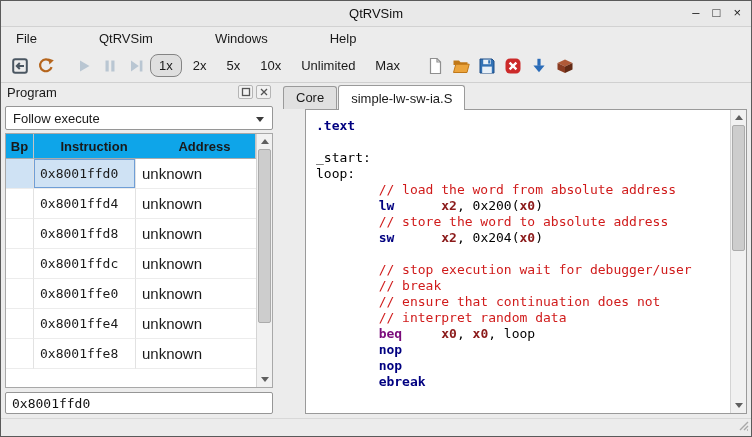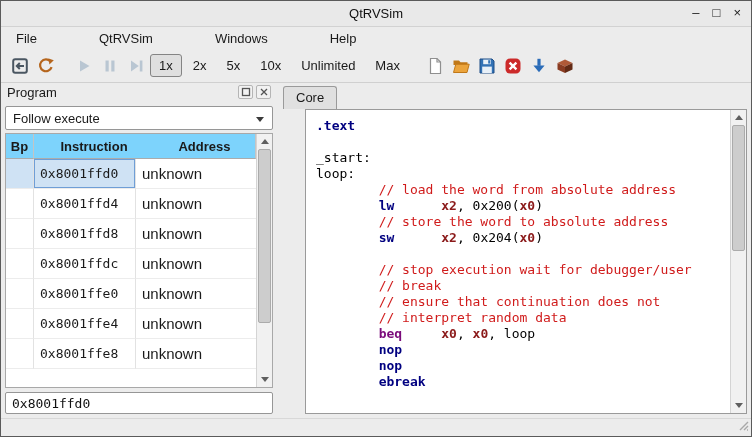--- a/index.html
+++ b/index.html
@@ -14,39 +14,39 @@
 
   
   .menubar { height:22px; display:flex; align-items:center; padding-left:6px; flex:0 0 auto;gap:44px; }
   .menu-item { padding:2px 9px; }
 
   
   .toolbar { height:34px; display:flex; align-items:center; padding:0 6px; flex:0 0 auto; border-bottom:1px solid #d0d0d0; }
   .tbtn { width:26px; height:26px; display:flex; align-items:center; justify-content:center; border-radius:3px; }
   .gap10 { margin-left:10px; }
   .gap12 { margin-left:12px; }
-  .speed-btn { padding:3px 8px; border:1px solid transparent; border-radius:3px; margin:0 1px; }
+  .speed-btn { padding:3px 8px; border:1px solid transparent; border-radius:8px; margin:0 1px; }
   .speed-btn.active { border:1px solid #848484; background:#dfdfdf; }
 
   
   .main { flex:1 1 auto; display:flex; padding:2px 4px 0 4px; min-height:0; }
 
   
   .dock { width:268px; flex:0 0 auto; display:flex; flex-direction:column; min-height:0; }
   .dock-header { height:18px; display:flex; align-items:flex-start; justify-content:space-between; padding:0 2px; }
   .dock-title { font-size:13px; }
   .dock-btns { display:flex; gap:3px; }
   .dock-btn { width:15px; height:14px; border:1px solid #b5b5b5; background:#f2f2f2; border-radius:2px; display:flex; align-items:center; justify-content:center; }
   .combo { height:24px; margin:3px 0 3px 0; border:1px solid #969696; border-radius:2px; background:#fff; display:flex; align-items:center; padding:0 7px; position:relative; }
   .combo-arrow { position:absolute; right:8px; top:10px; width:0; height:0; border-left:4px solid transparent; border-right:4px solid transparent; border-top:5px solid #3a3a3a; }
 
   .table-wrap { flex:1 1 auto; display:flex; border:1px solid #a8a8a8; background:#fff; min-height:0; }
   .table-main { flex:1 1 auto; display:flex; flex-direction:column; min-width:0; }
   .thead { display:flex; height:25px; flex:0 0 auto; }
-  .th { background:#7dd3fc; border-right:1px solid #c4c4c4; border-bottom:1px solid #ababab; font-weight:bold; display:flex; align-items:center; justify-content:center; font-size:13px; }
+  .th { background:#0ea5e9; border-right:1px solid #c4c4c4; border-bottom:1px solid #ababab; font-weight:bold; display:flex; align-items:center; justify-content:center; font-size:13px; }
   .th-bp { width:28px; }
   .th-addr { width:102px; }
   .th-instr { flex:1; border-right:none; }
   .tbody { flex:1; overflow:hidden; }
   .trow { display:flex; height:30px; }
   .td { border-right:1px solid #e2e2e2; border-bottom:1px solid #ececec; display:flex; align-items:center; }
   .td-bp { width:28px; }
   .td-addr { width:102px; padding-left:6px; font-family:"DejaVu Sans Mono", monospace; font-size:13px; }
   .td-instr { flex:1; padding-left:6px; border-right:none; font-size:15px; }
   .trow.selected .td-bp { background:var(--c-selection-bg); }
@@ -266,20 +266,21 @@
       </div>
 
       <input class="addr-input" value="0x8001ffd0" style="">
     </div>
 
     <div class="splitter"></div>
 
     <div class="editor-panel">
       <div class="tabbar">
         <div class="tab">Core</div>
+        <div class="tab active">simple-lw-sw-ia.S</div>
       </div>
       <div class="editor-frame">
         <div class="code-area"><div class="code-line"><span class="tok-kw">.text</span></div><div class="code-line">&nbsp;</div><div class="code-line"><span class="tok-plain">_start:</span></div><div class="code-line"><span class="tok-plain">loop:</span></div><div class="code-line"><span class="tok-plain">        </span><span class="tok-com">// load the word from absolute address</span></div><div class="code-line"><span class="tok-plain">        </span><span class="tok-kw">lw</span><span class="tok-plain">      </span><span class="tok-reg">x2</span><span class="tok-plain">, 0x200(</span><span class="tok-reg">x0</span><span class="tok-plain">)</span></div><div class="code-line"><span class="tok-plain">        </span><span class="tok-com">// store the word to absolute address</span></div><div class="code-line"><span class="tok-plain">        </span><span class="tok-kw">sw</span><span class="tok-plain">      </span><span class="tok-reg">x2</span><span class="tok-plain">, 0x204(</span><span class="tok-reg">x0</span><span class="tok-plain">)</span></div><div class="code-line">&nbsp;</div><div class="code-line"><span class="tok-plain">        </span><span class="tok-com">// stop execution wait for debugger/user</span></div><div class="code-line"><span class="tok-plain">        </span><span class="tok-com">// break</span></div><div class="code-line"><span class="tok-plain">        </span><span class="tok-com">// ensure that continuation does not</span></div><div class="code-line"><span class="tok-plain">        </span><span class="tok-com">// interpret random data</span></div><div class="code-line"><span class="tok-plain">        </span><span class="tok-br">beq</span><span class="tok-plain">     </span><span class="tok-reg">x0</span><span class="tok-plain">, </span><span class="tok-reg">x0</span><span class="tok-plain">, loop</span></div><div class="code-line"><span class="tok-plain">        </span><span class="tok-kw">nop</span></div><div class="code-line"><span class="tok-plain">        </span><span class="tok-kw">nop</span></div><div class="code-line"><span class="tok-plain">        </span><span class="tok-kw">ebreak</span></div></div>
         <div class="vscroll">
           <div class="sb-arrow">
               <span class="tri-up"></span>
             </div>
           <div class="sb-track">
               <div class="sb-thumb thumb-editor"></div>
             </div>

